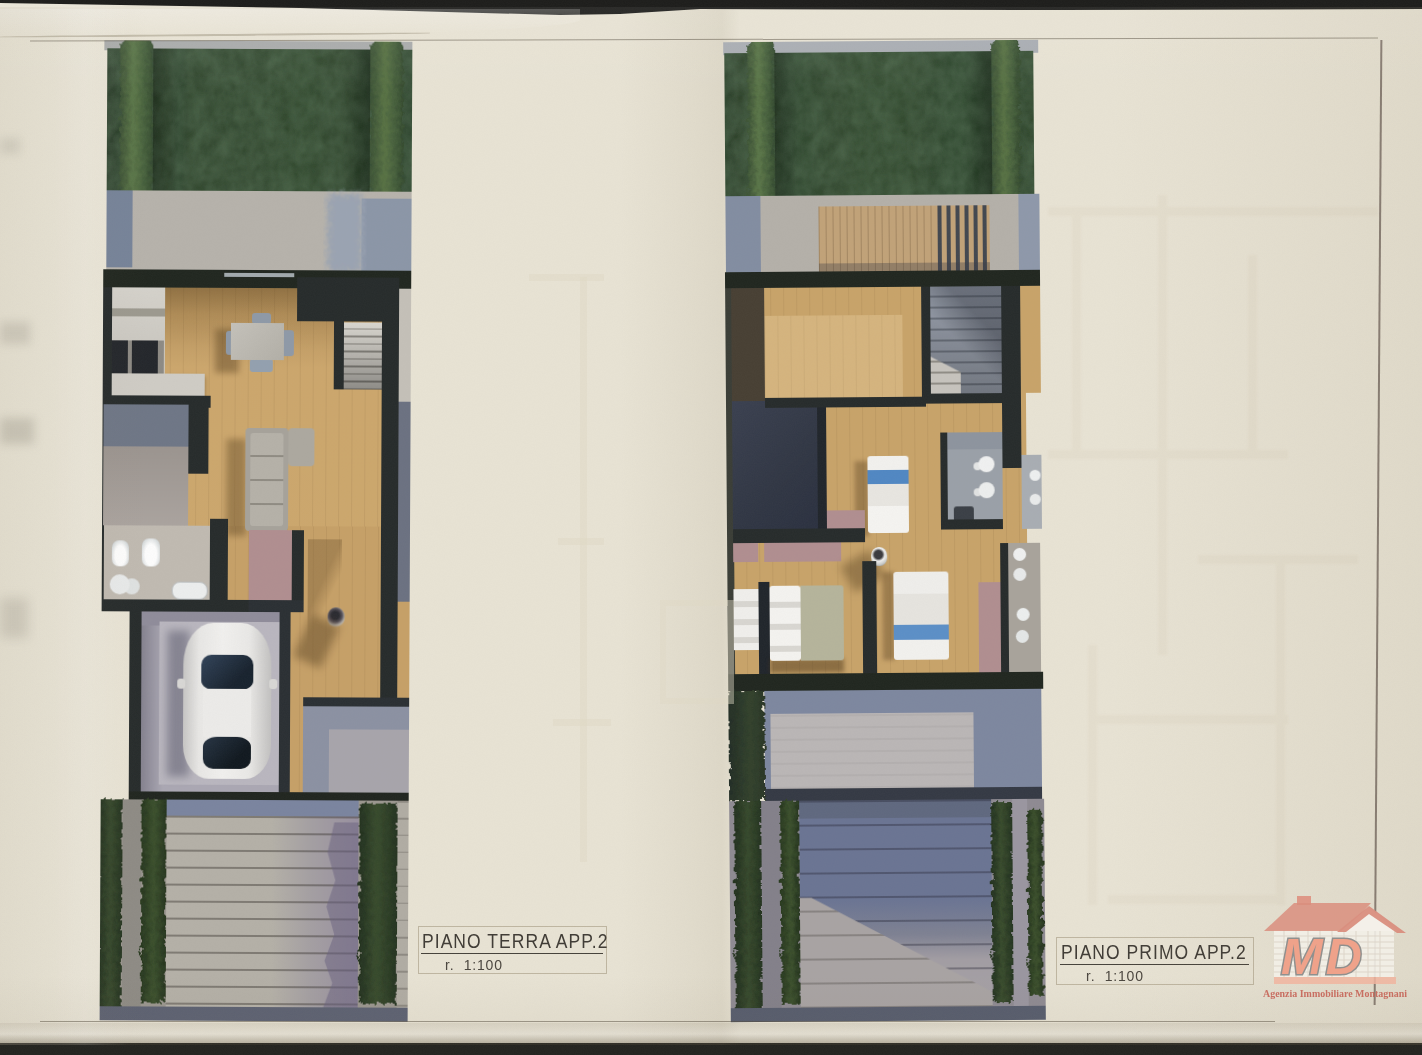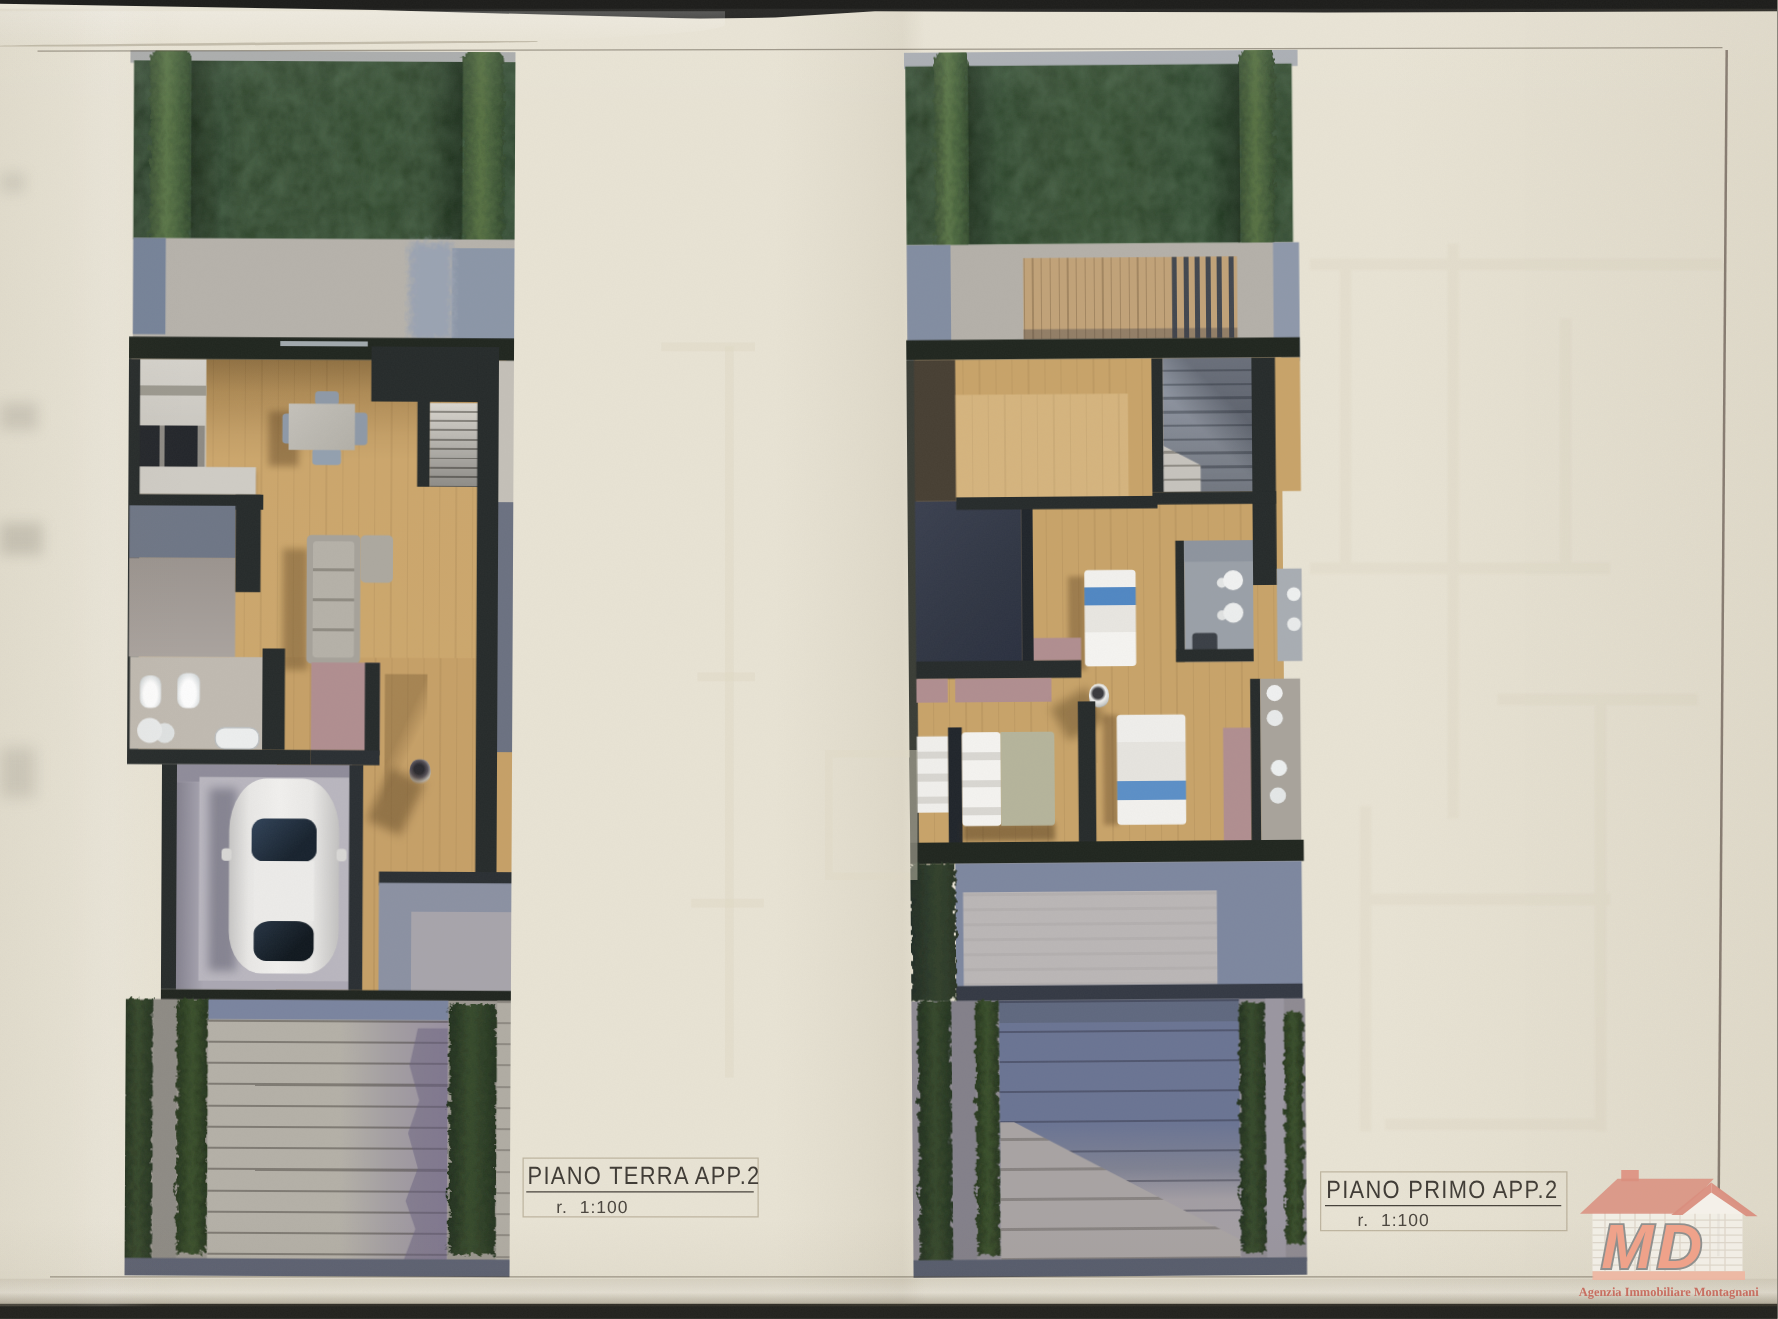--- a/index.html
+++ b/index.html
@@ -411,21 +411,21 @@
 <div class="abs" style="left:0;top:1023px;width:1422px;height:20px;background:linear-gradient(180deg,rgba(110,100,80,.10),rgba(255,255,255,.18) 55%,rgba(90,82,65,.25) 100%);"></div>
 
 <svg class="abs" style="left:0;top:0;opacity:.05;" width="1422" height="1055">
     <filter id="gr">
       <feTurbulence type="fractalNoise" baseFrequency="0.9" numOctaves="2" seed="3"></feTurbulence>
       <feColorMatrix type="matrix" values="0 0 0 0 .4 0 0 0 0 .38 0 0 0 0 .34 0 0 0 .9 0"></feColorMatrix>
     </filter>
     <rect width="1422" height="1055" filter="url(#gr)"></rect>
   </svg>
 
-<div id="logo" class="abs" style="left:1258px;top:930px;width:155px;height:115px;">
+<div id="logo" class="abs" style="left:1258px;top:890px;width:155px;height:115px;">
  <svg width="155" height="115" viewBox="0 0 155 115">
 
   <rect x="16" y="40" width="120" height="47" fill="#f3efe8" opacity=".9"></rect>
 
   <g stroke="#d8cfc2" stroke-width="1" opacity=".8">
     <line x1="16" y1="46" x2="136" y2="46"></line>
         <line x1="16" y1="52" x2="136" y2="52"></line>
     <line x1="16" y1="58" x2="136" y2="58"></line>
         <line x1="16" y1="64" x2="136" y2="64"></line>
     <line x1="16" y1="70" x2="136" y2="70"></line>

